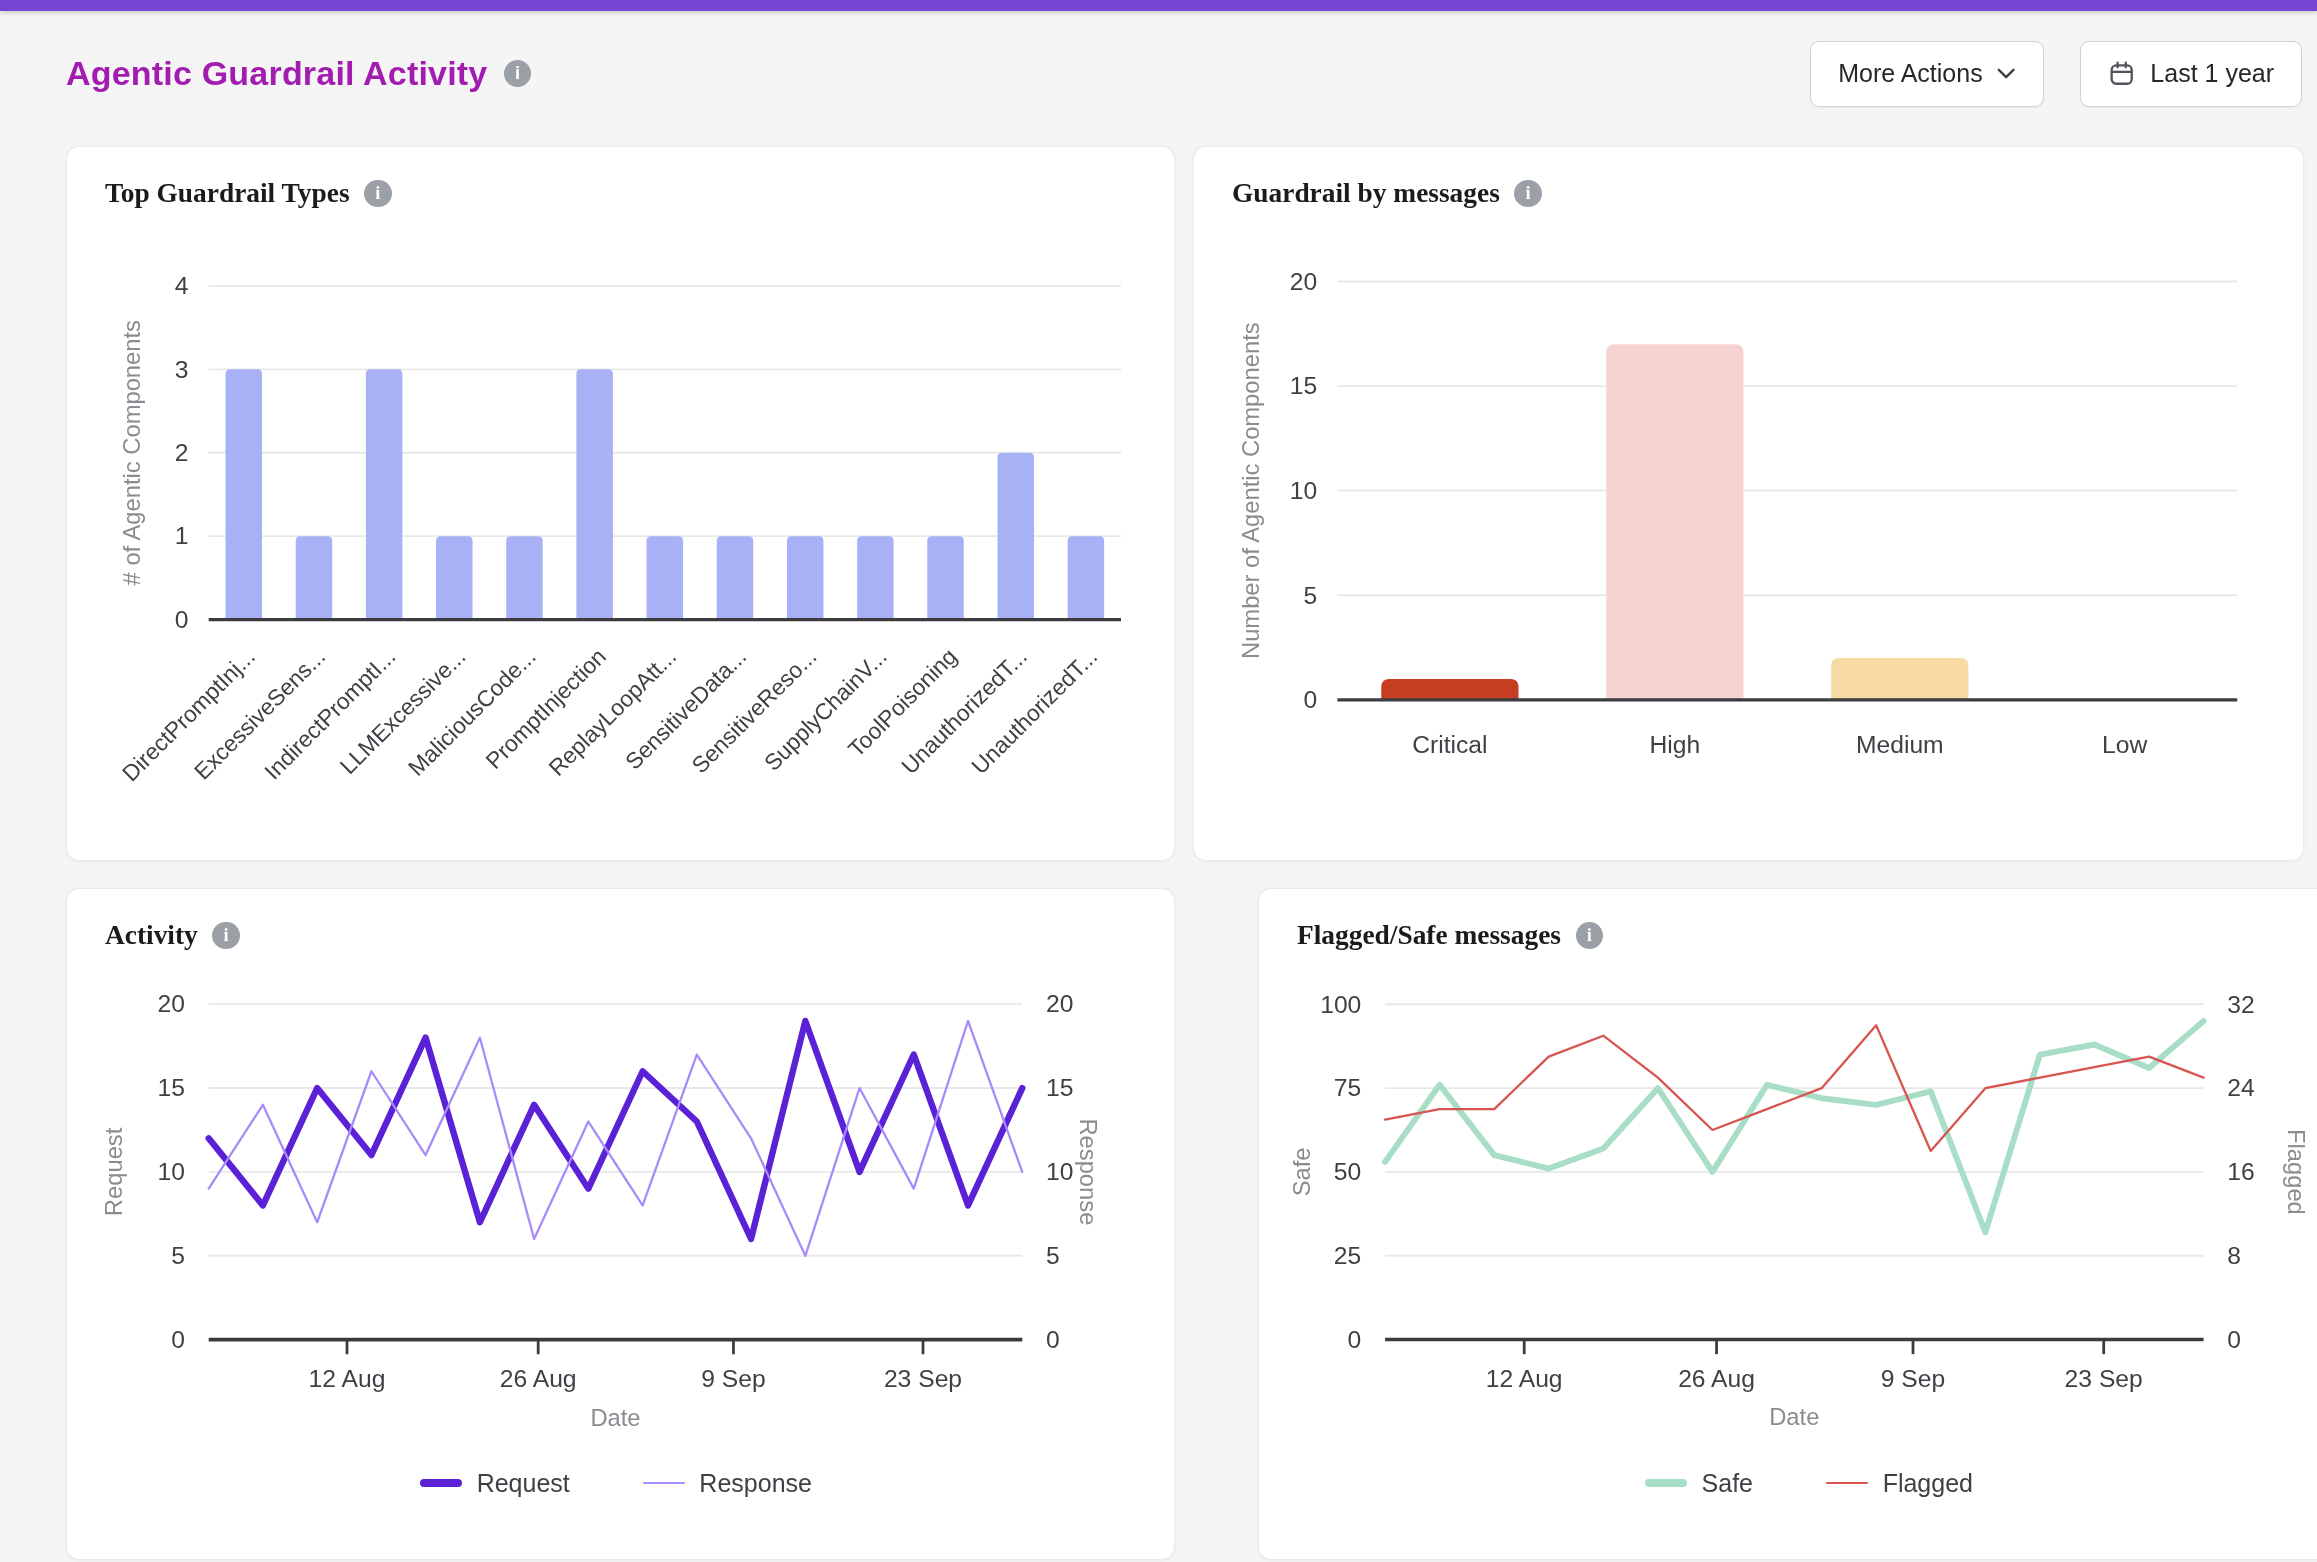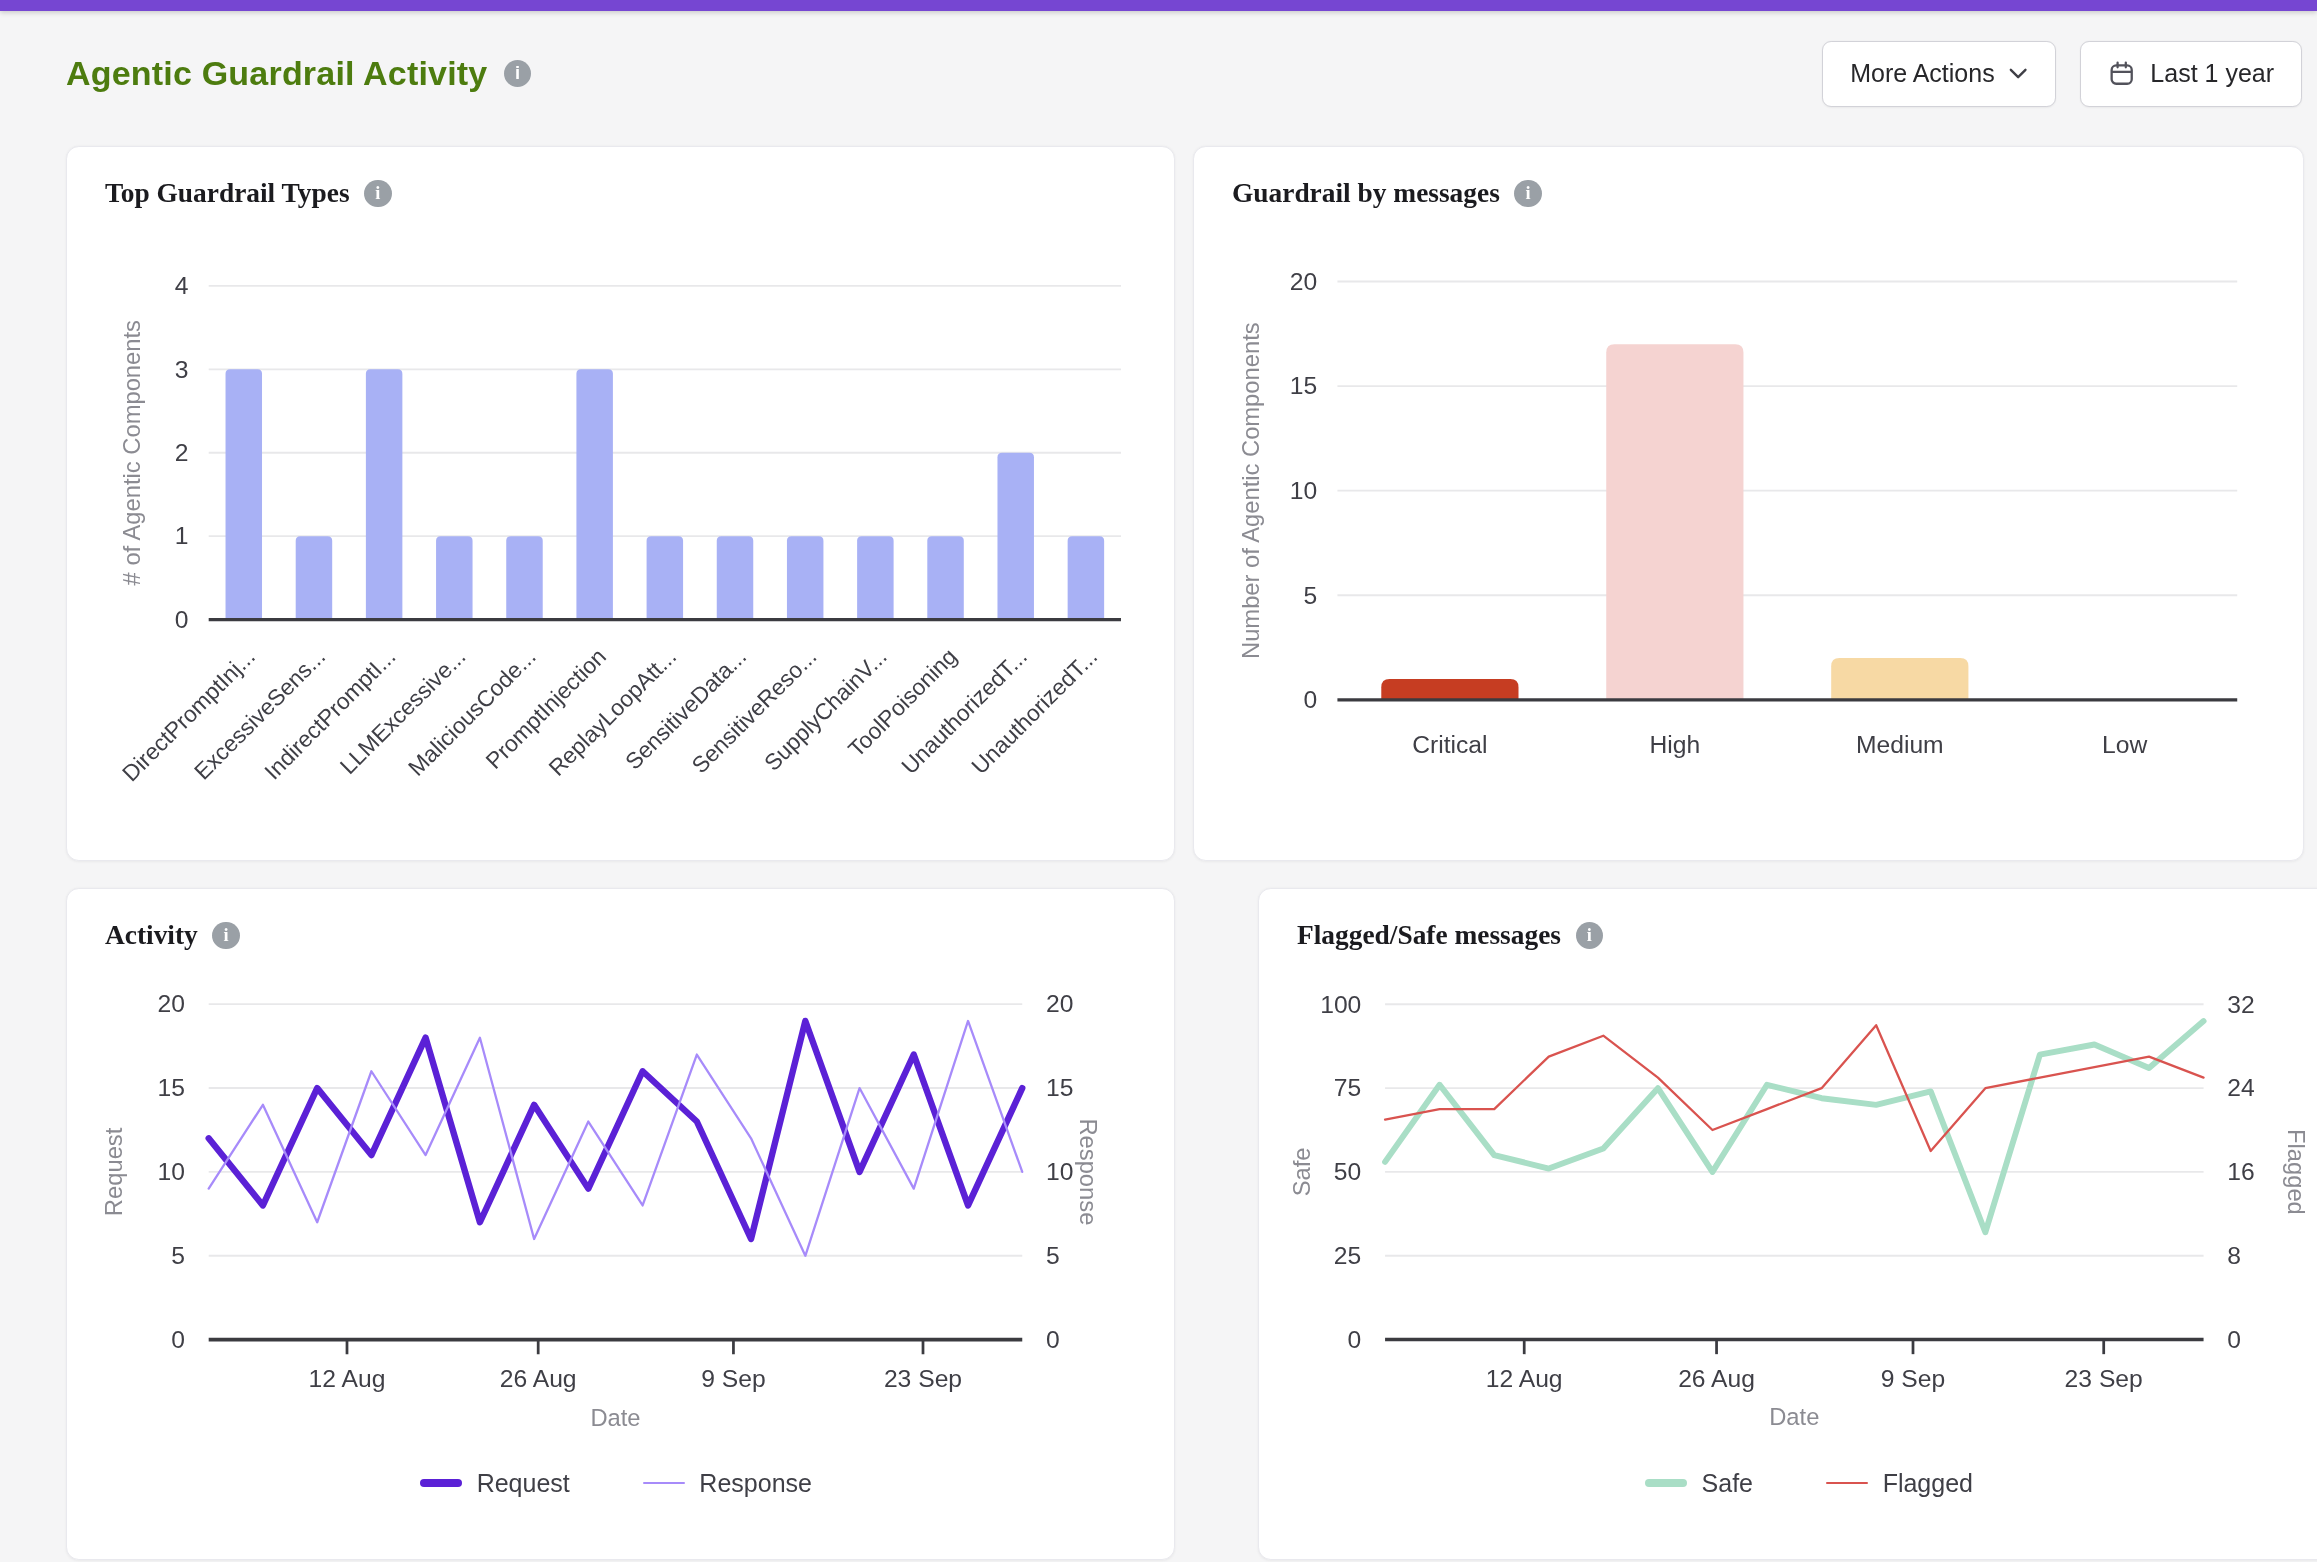--- a/index.html
+++ b/index.html
@@ -5,25 +5,25 @@
   html,body{margin:0;padding:0;}
   body{
     width:2317px;height:1562px;position:relative;overflow:hidden;
     background:#f5f5f6;
     font-family:"Liberation Sans","DejaVu Sans",sans-serif;
     color:#1f1f24;
   }
   .accent{position:absolute;left:0;top:0;width:100%;height:11px;box-shadow:0 1.8px 5.5px rgba(0,0,0,.18);}
   .header{position:absolute;left:66px;right:14.6px;top:37px;height:73px;display:flex;align-items:center;justify-content:space-between;}
   .header-left{display:flex;align-items:center;gap:16.4px;}
-  .page-title{font-size:34px;font-weight:700;margin:0;color:#4d7c0f;letter-spacing:0.2px;}
+  .page-title{font-size:34px;font-weight:700;margin:0;color:#a21caf;letter-spacing:0.2px;}
   .info{display:inline-flex;align-items:center;justify-content:center;width:27.4px;height:27.4px;border-radius:50%;
         background:#9aa0a6;color:#fff;font-size:18.3px;font-weight:700;flex:0 0 auto;cursor:pointer;}
   .info::after{content:"i";line-height:1;}
-  .header-actions{display:flex;align-items:center;gap:24px;}
+  .header-actions{display:flex;align-items:center;gap:36px;}
   .btn{display:flex;align-items:center;gap:14.6px;height:66px;padding:0 27.4px;background:#fff;
        border:1.4px solid #d2d2d8;border-radius:9.1px;font-size:25px;font-weight:500;color:#27272a;
        font-family:inherit;cursor:pointer;box-shadow:0 0.9px 1.8px rgba(0,0,0,.05);}
   .card{position:absolute;background:#fff;border:0.9px solid #e9e9ee;border-radius:12.8px;box-shadow:0 0.9px 2.7px rgba(0,0,0,.05);}
   .card-title-row{position:absolute;left:38px;top:31px;display:flex;align-items:center;gap:14.6px;font-family:Liberation Serif, serif;}
   .card-title{font-size:27.4px;font-weight:700;margin:0;color:#1b1b1f;}
   .chart-box{position:absolute;left:0;}
   .chart-box.bar{top:84px;}
   .chart-box.line{top:73px;}
   svg text{font-family:"Liberation Sans","DejaVu Sans",sans-serif;}

